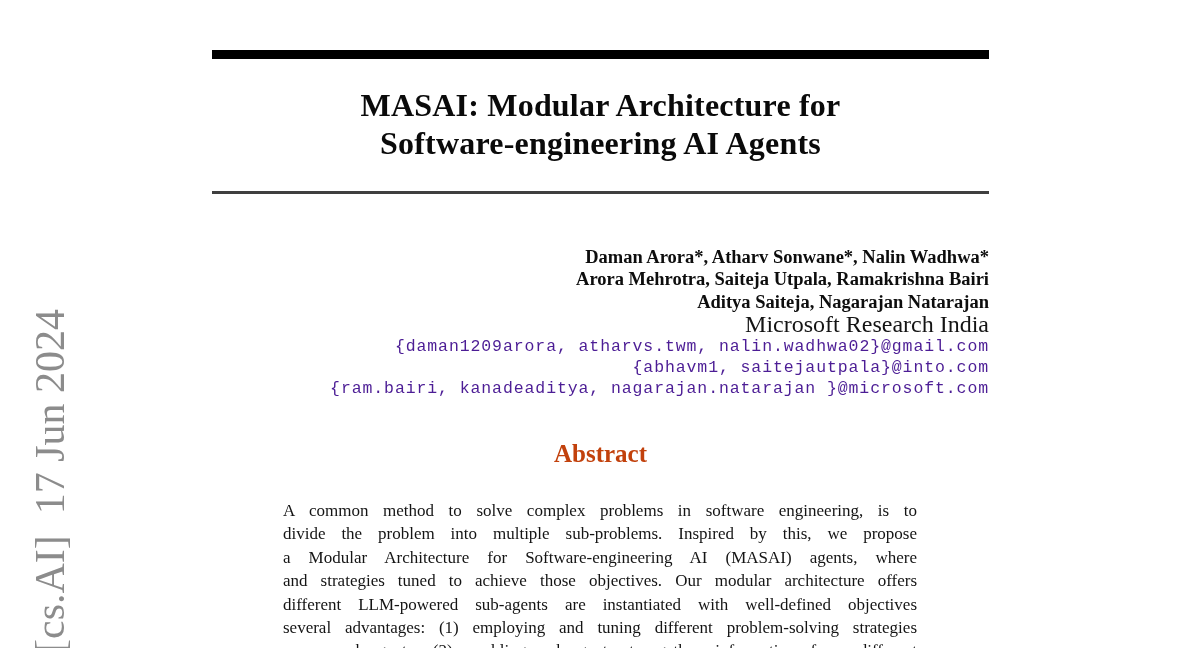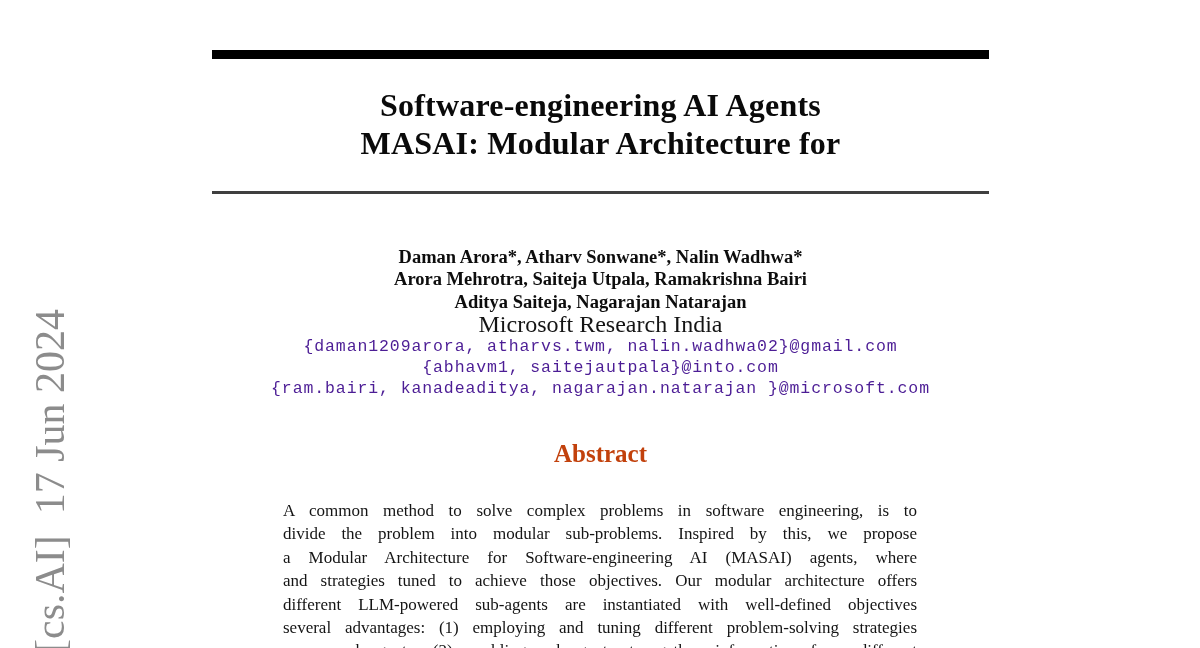--- a/index.html
+++ b/index.html
@@ -53,21 +53,21 @@
     font-size: 32px;
     line-height: 38px;
     color: #0a0a0a;
     letter-spacing: 0.2px;
   }
   .author-block {
     position: absolute;
     left: 212px;
     top: 246px;
     width: 777px;
-    text-align: center;
+    text-align: right;
   }
   .author-line {
     font-weight: bold;
     font-size: 18.5px;
     line-height: 22.3px;
     color: #0d0d0d;
   }
   .affiliation-line {
     font-size: 24px;
     line-height: 23px;
@@ -110,41 +110,41 @@
 </head>
 <body>
 
 <div class="page">
 
   <div class="arxiv-stamp">[cs.AI]  17 Jun 2024</div>
 
   <div class="rule rule-thick"></div>
 
   <div class="title-block">
+    <div>MASAI: Modular Architecture for</div>
     <div>Software-engineering AI Agents</div>
-    <div>MASAI: Modular Architecture for</div>
   </div>
 
   <div class="rule rule-thin"></div>
 
   <div class="author-block">
     <div class="author-line">Daman Arora*, Atharv Sonwane*, Nalin Wadhwa*</div>
     <div class="author-line">Arora Mehrotra, Saiteja Utpala, Ramakrishna Bairi</div>
     <div class="author-line">Aditya Saiteja, Nagarajan Natarajan</div>
     <div class="affiliation-line">Microsoft Research India</div>
     <div class="email-line">{daman1209arora, atharvs.twm, nalin.wadhwa02}@gmail.com</div>
     <div class="email-line">{abhavm1, saitejautpala}@into.com</div>
     <div class="email-line">{ram.bairi, kanadeaditya, nagarajan.natarajan }@microsoft.com</div>
   </div>
 
   <div class="abstract-heading">Abstract</div>
 
   <div class="abstract-body">
     <div class="abstract-line">A common method to solve complex problems in software engineering, is to</div>
-    <div class="abstract-line">divide the problem into modular sub-problems. Inspired by this, we propose</div>
+    <div class="abstract-line">divide the problem into multiple sub-problems. Inspired by this, we propose</div>
     <div class="abstract-line">a Modular Architecture for Software-engineering AI (MASAI) agents, where</div>
     <div class="abstract-line">and strategies tuned to achieve those objectives. Our modular architecture offers</div>
     <div class="abstract-line">different LLM-powered sub-agents are instantiated with well-defined objectives</div>
     <div class="abstract-line">several advantages: (1) employing and tuning different problem-solving strategies</div>
     <div class="abstract-line">across sub-agents, (2) enabling sub-agents to gather information from different</div>
   </div>
 
 </div>
 
 </body></html>

